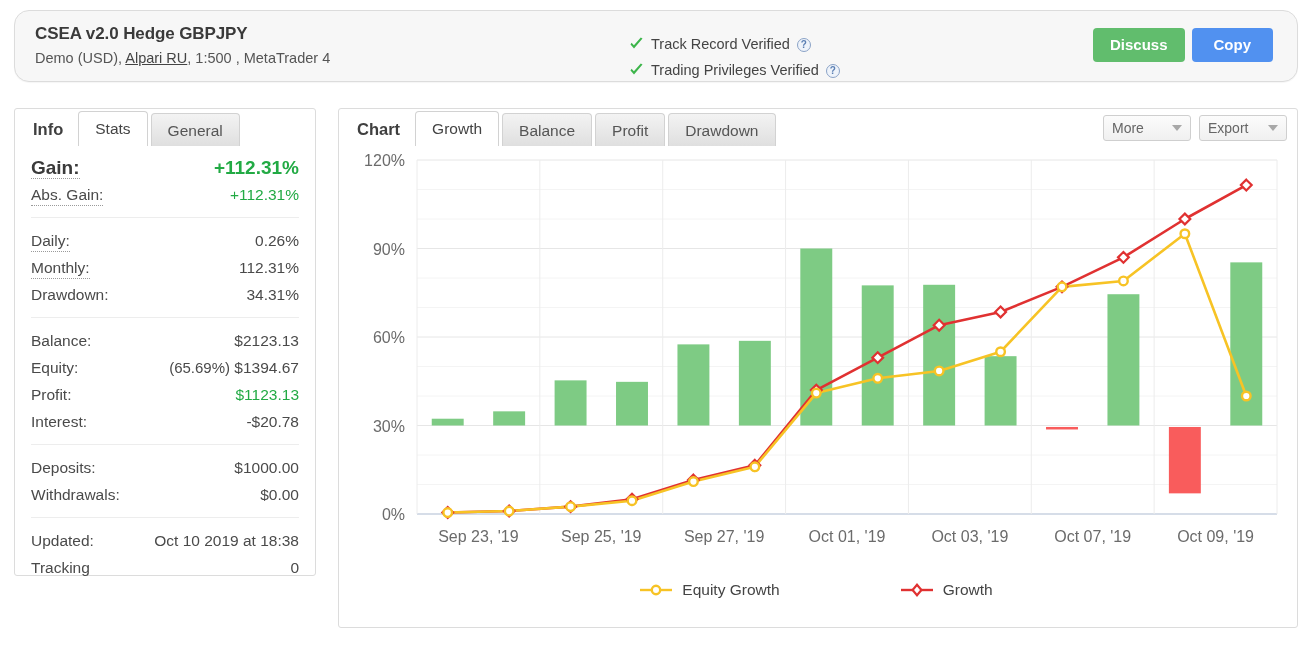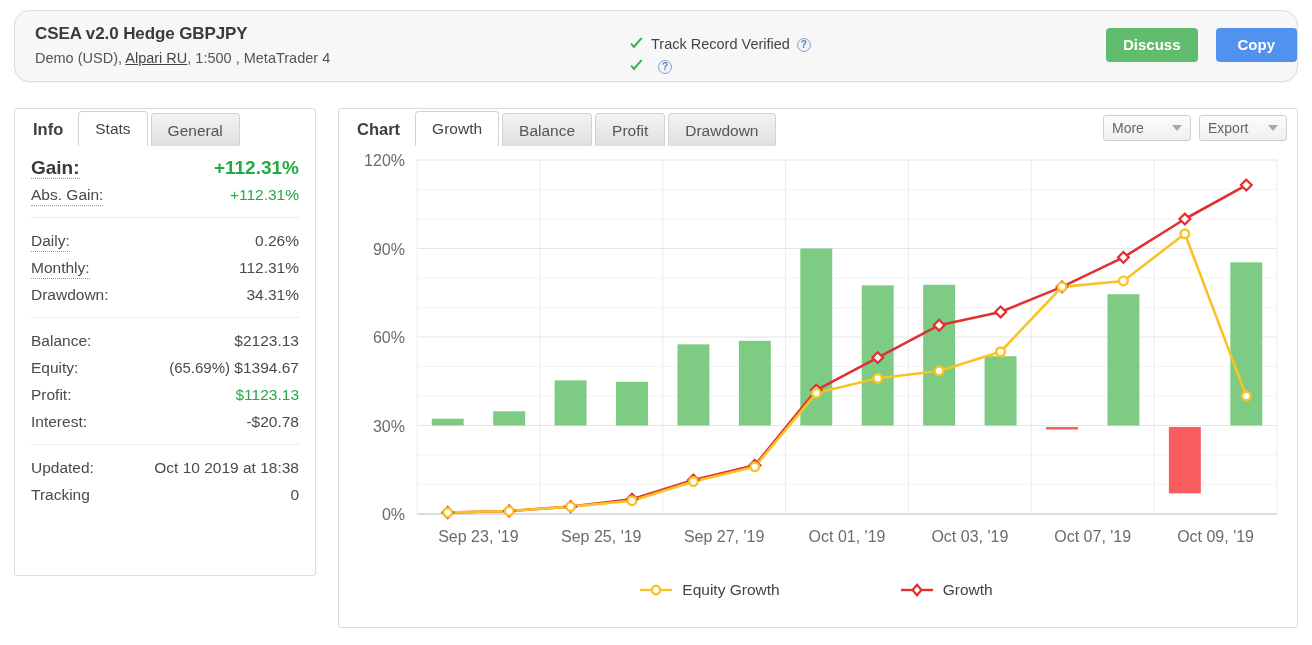--- a/index.html
+++ b/index.html
@@ -41,21 +41,21 @@
     position: relative; flex: 0 0 auto;
   }
   .check svg { display: block; }
   .qmark {
     display: inline-block; width: 14px; height: 14px; margin-left: 7px;
     border-radius: 50%; border: 1px solid #8ba3c7; color: #5b7fb3;
     font-size: 10px; line-height: 12px; text-align: center;
     background: #eef3fa; cursor: pointer; font-weight: bold;
   }
 
-  .hdr-btns { position: absolute; right: 0; top: 17px; display: flex; gap: 18px; justify-content: flex-end; }
+  .hdr-btns { position: absolute; right: 24px; top: 17px; display: flex; gap: 7px; justify-content: flex-end; }
   .btn {
     border: none; border-radius: 4px; color: #fff;
     font-size: 15px; font-weight: bold; font-family: "Liberation Sans", sans-serif;
     padding: 0 17px; height: 34px; line-height: 34px; cursor: pointer;
   }
   .btn-discuss { background: #61bd6d; }
   .btn-copy { background: #5191f0; padding: 0 22px; }
 
   
   .panel-left {
@@ -159,20 +159,21 @@
         </span>
         <span>Track Record Verified</span>
         <span class="qmark">?</span>
       </div>
       <div class="verif-row">
         <span class="check">
           <svg width="15" height="15" viewBox="0 0 15 15">
               <path d="M1.5 7.5 L5 11.5 L13.5 1.5 L11.8 0.5 L4.9 8.2 L2.6 5.8 Z" fill="#3cb54a"></path>
             </svg>
         </span>
+        <span>Trading Privileges Verified</span>
         <span class="qmark">?</span>
       </div>
     </div>
 
     <div class="hdr-btns">
       <button class="btn btn-discuss">Discuss</button>
       <button class="btn btn-copy">Copy</button>
     </div>
   </div>
 
@@ -224,20 +225,30 @@
         <div class="srow">
           <span class="slabel">Profit:</span>
           <span class="svalue green">$1123.13</span>
         </div>
         <div class="srow">
           <span class="slabel">Interest:</span>
           <span class="svalue">-$20.78</span>
         </div>
       </div>
 
+      <div class="grp">
+        <div class="srow">
+          <span class="slabel">Deposits:</span>
+          <span class="svalue">$1000.00</span>
+        </div>
+        <div class="srow">
+          <span class="slabel">Withdrawals:</span>
+          <span class="svalue">$0.00</span>
+        </div>
+      </div>
 
       <div class="grp">
         <div class="srow">
           <span class="slabel">Updated:</span>
           <span class="svalue">Oct 10 2019 at 18:38</span>
         </div>
         <div class="srow">
           <span class="slabel">Tracking</span>
           <span class="svalue">0</span>
         </div>

